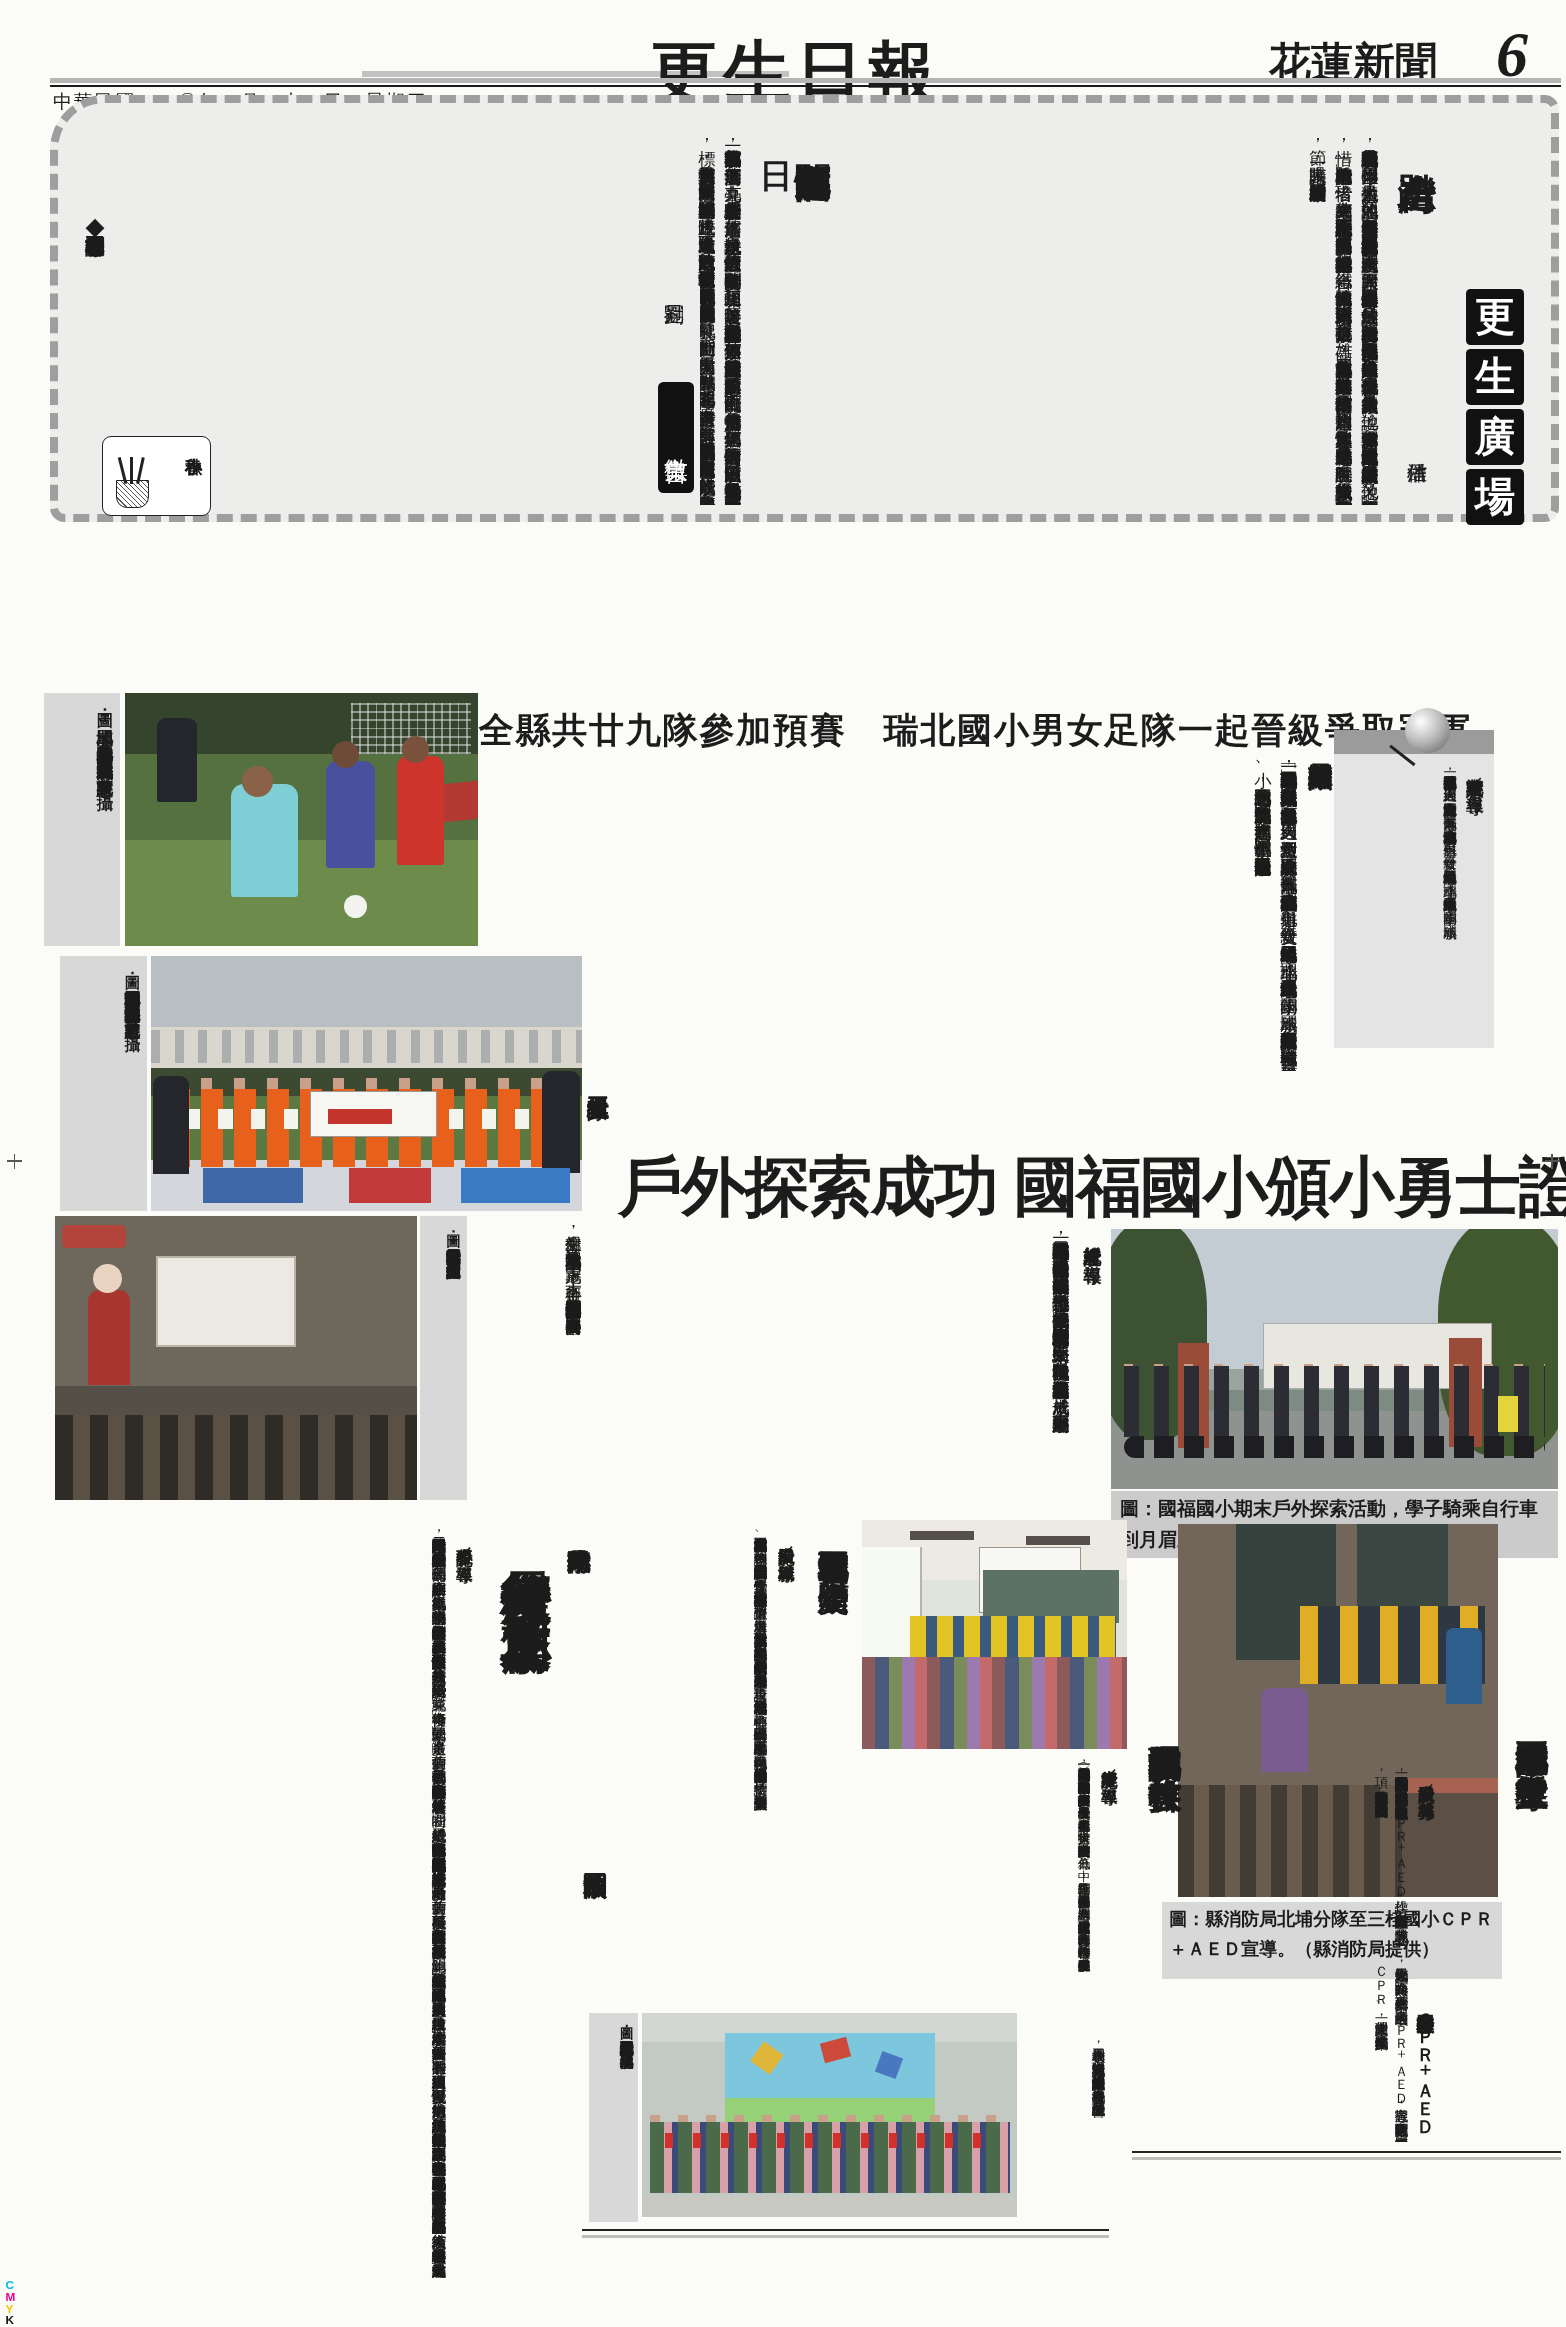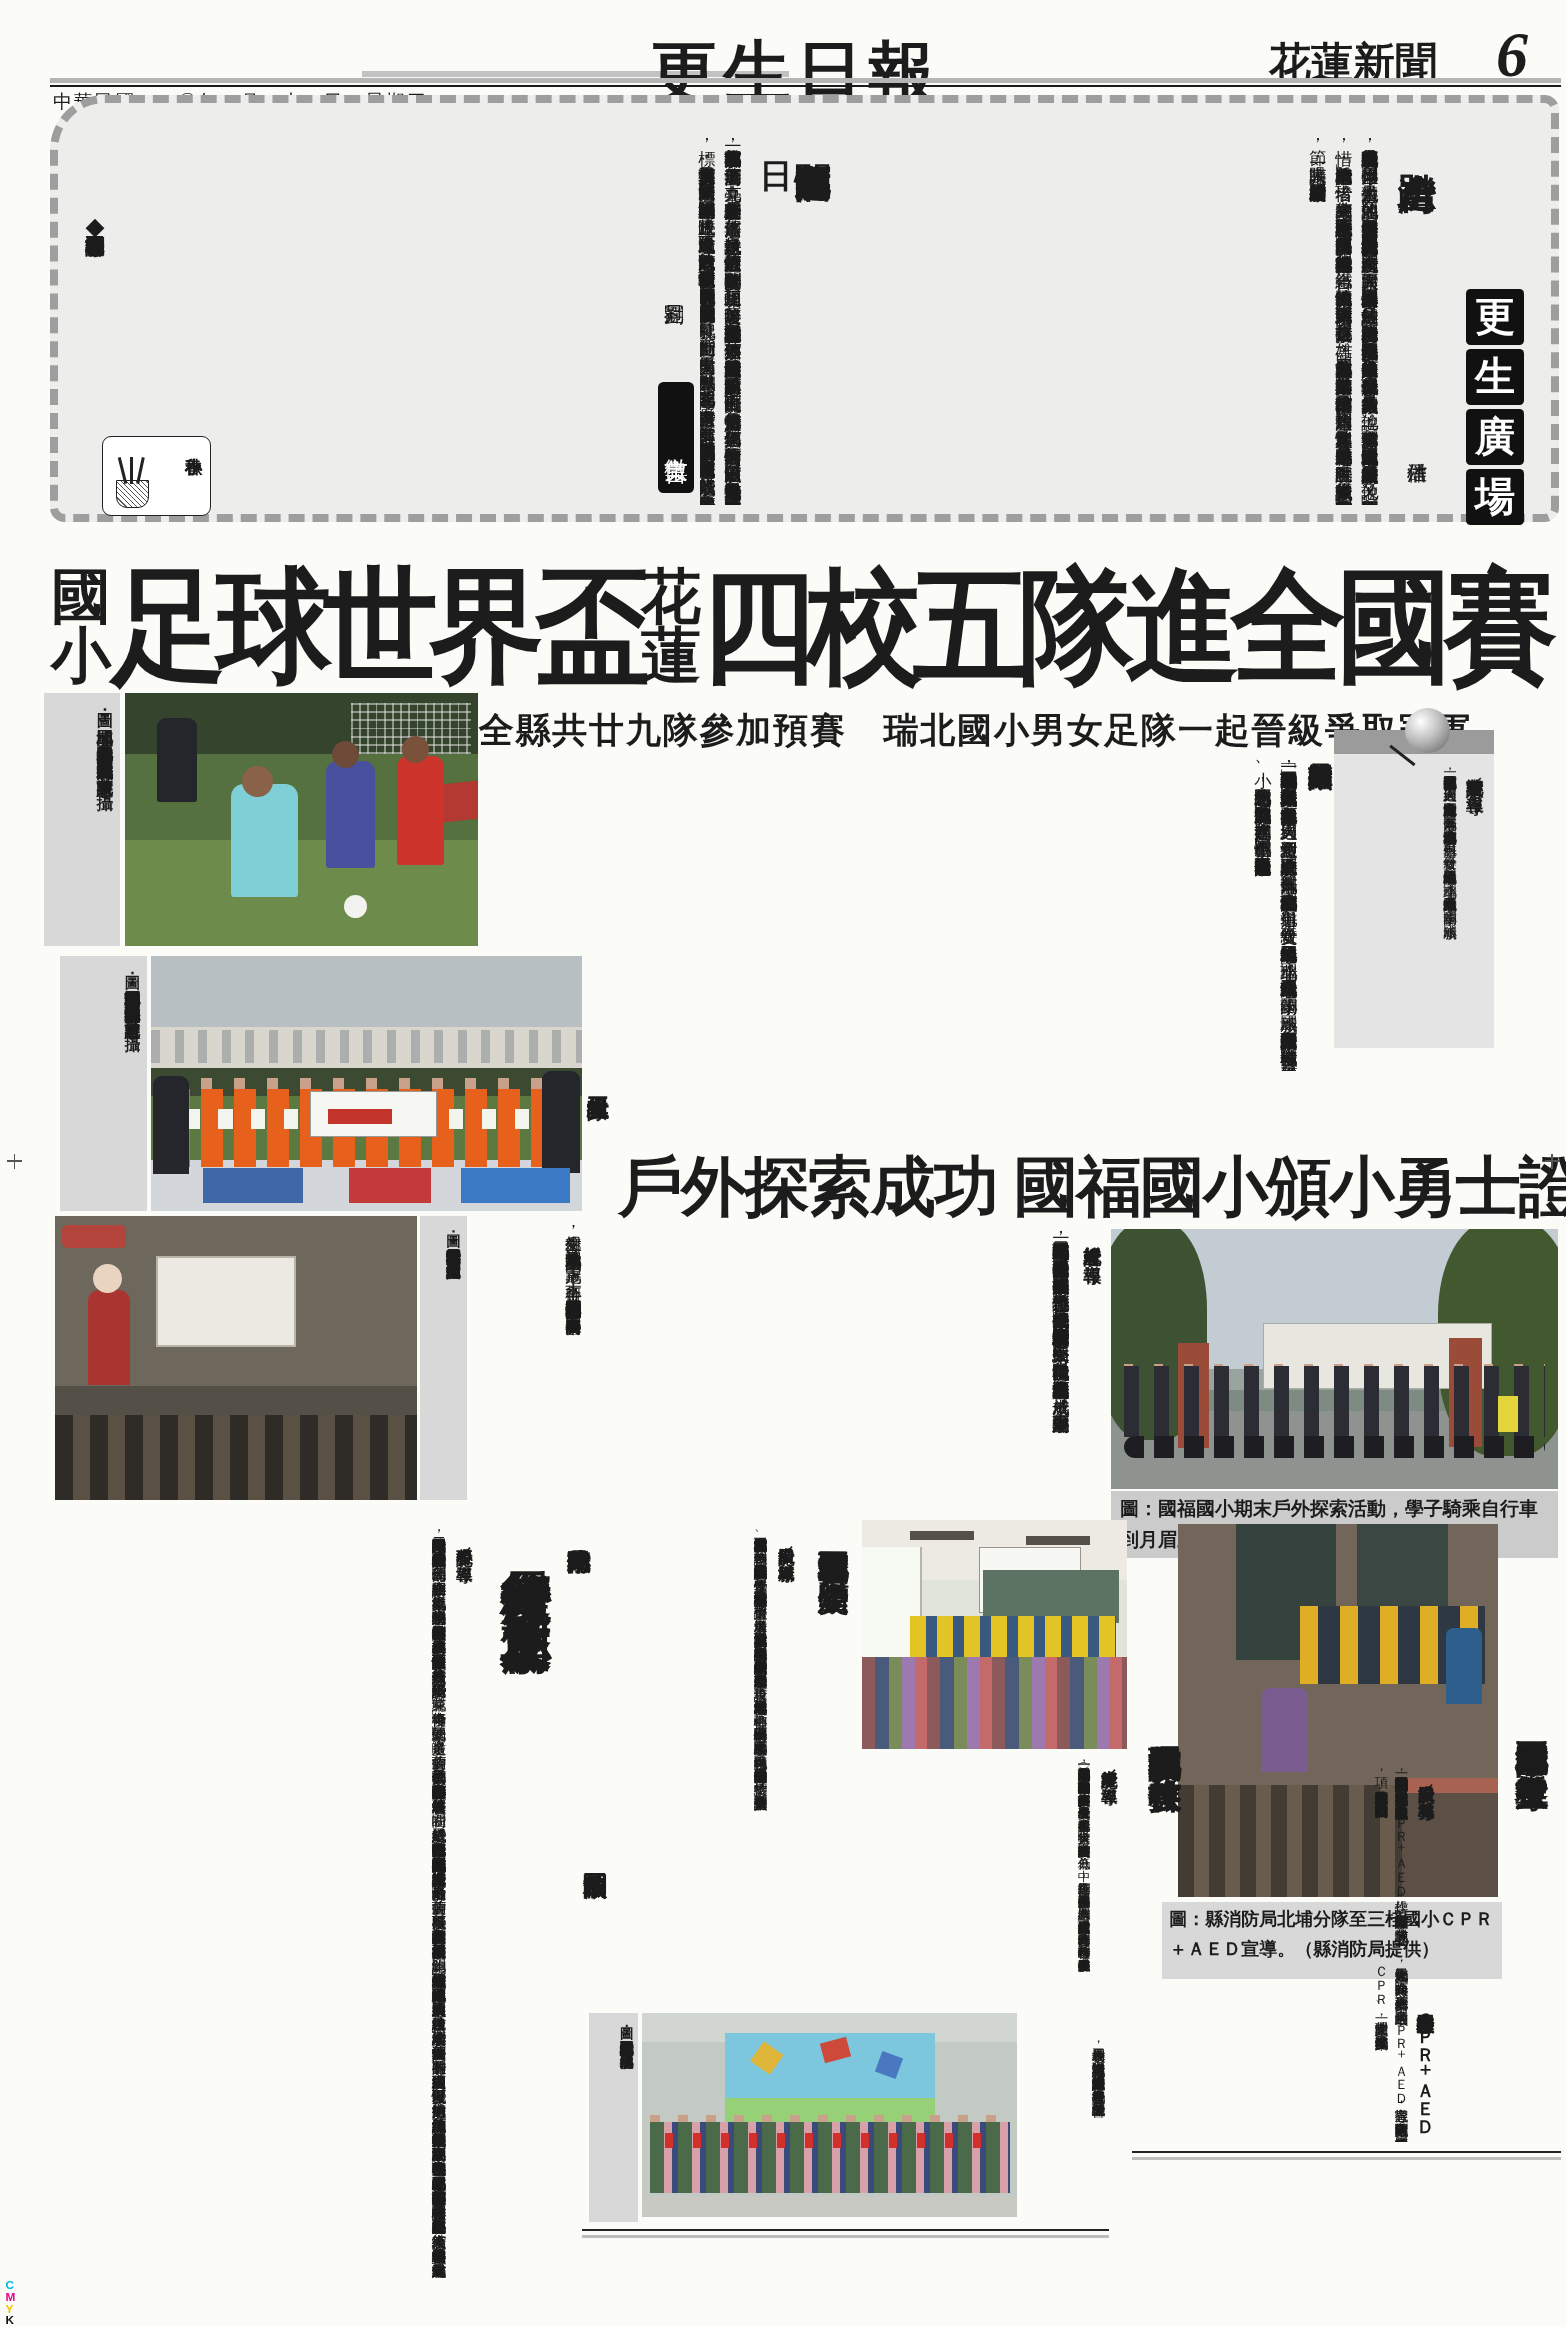--- a/index.html
+++ b/index.html
@@ -258,27 +258,20 @@
 
   <div class="abs v disclaimer">◆本專欄言論不代表本報立場◆</div>
   <div class="abs xcq">
     <div class="abs v xcq-label">小春秋</div>
     <div class="abs xcq-pot"></div>
     <div class="abs xcq-stick" style="left:18px;transform:rotate(-14deg)"></div>
     <div class="abs xcq-stick" style="left:27px"></div>
     <div class="abs xcq-stick" style="left:36px;transform:rotate(12deg)"></div>
   </div>
 
-  <div class="abs hl-row">
-    <div class="hl-stack">國小</div>
-    <div class="hl-big">足球世界盃</div>
-    <div class="hl-gap"></div>
-    <div class="hl-stack">花蓮</div>
-    <div class="hl-big">四校五隊進全國賽</div>
-  </div>
   <div class="abs subhl">全縣共廿九隊參加預賽　瑞北國小男女足隊一起晉級爭取冠軍</div>
 
   <div class="abs v cap cap1">圖：北埔國小、北濱國小身陷死亡之組，上演激烈的「雙北對決」戲碼。（記者蔡宗憲／攝）</div>
   <div class="abs ph p1 photo1">
     <div class="net"></div>
     <div class="canopy"></div>
       <div class="pk"></div>
     <div class="gk"></div>
       <div class="gk-h"></div>
     <div class="pb"></div>

